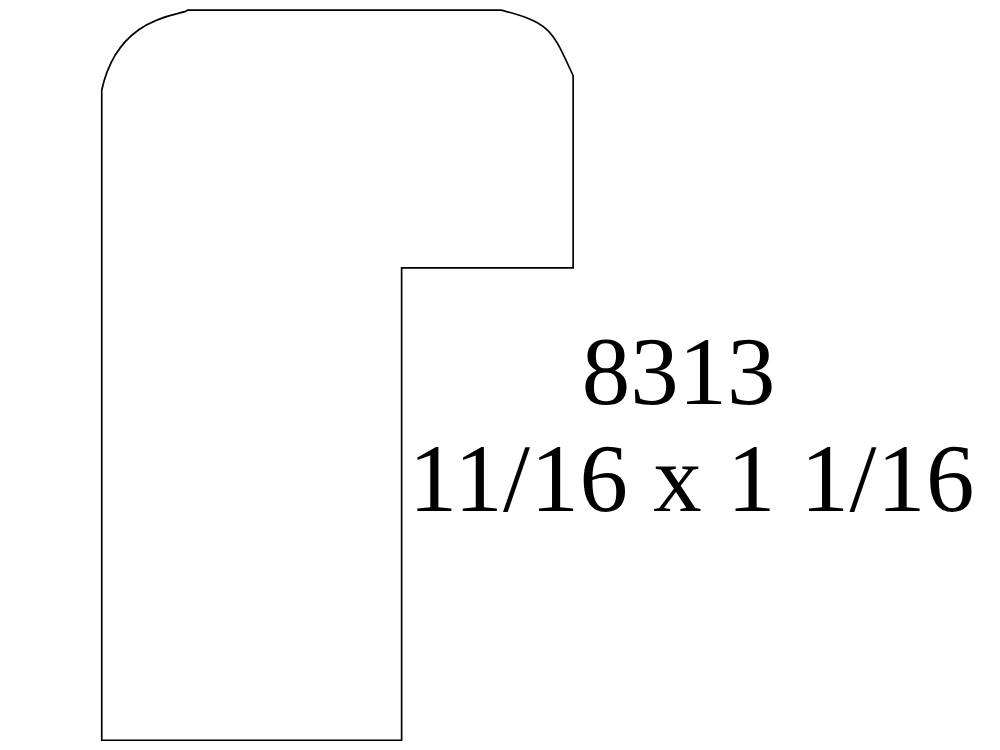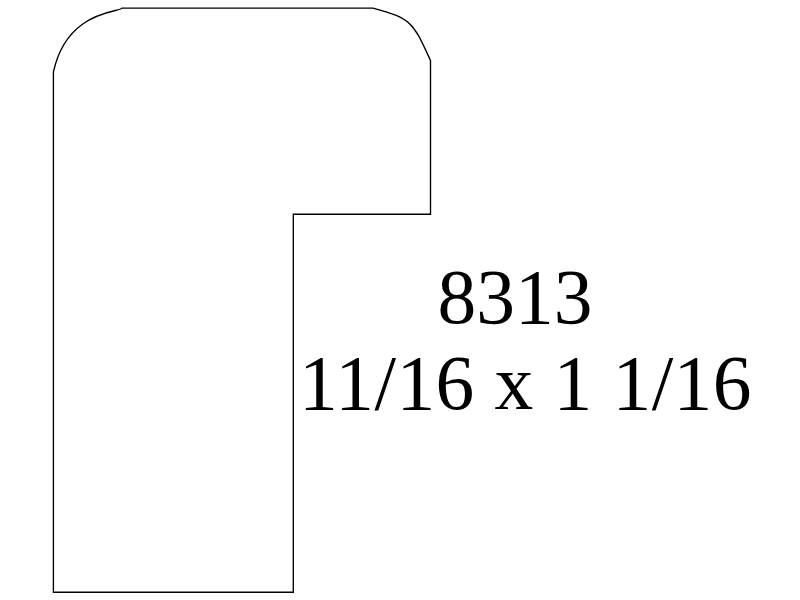--- a/index.html
+++ b/index.html
@@ -1,16 +1,16 @@
 <!DOCTYPE html>
 <html><head>
 <meta charset="utf-8">
 <style>
   html, body { margin: 0; padding: 0; background: #ffffff; width: 800px; height: 600px; overflow: hidden; }
-  .wrap { position: relative; width: 660px; height: 600px; }
+  .wrap { position: relative; width: 660px; height: 600px; margin-left: 28px; }
   svg { position: absolute; left: 0; top: 0; }
   text { font-family: "Liberation Serif", serif; fill: #000000; }
 </style>
 </head>
 <body>
 <div class="wrap">
 <svg width="800" height="600" viewBox="0 0 800 600">
 
   <path d="M 53.4 592.2 L 53.4 72 C 67.0 9.6 120.5 12.4 122 8.1 L 373 8.1 C 412.8 18.5 413.5 23.7 430.5 60.5 L 430.5 214.25 L 293.3 214.25 L 293.3 592.2 Z" fill="#ffffff" stroke="#000000" stroke-width="1.35" stroke-linejoin="miter"></path>
 

